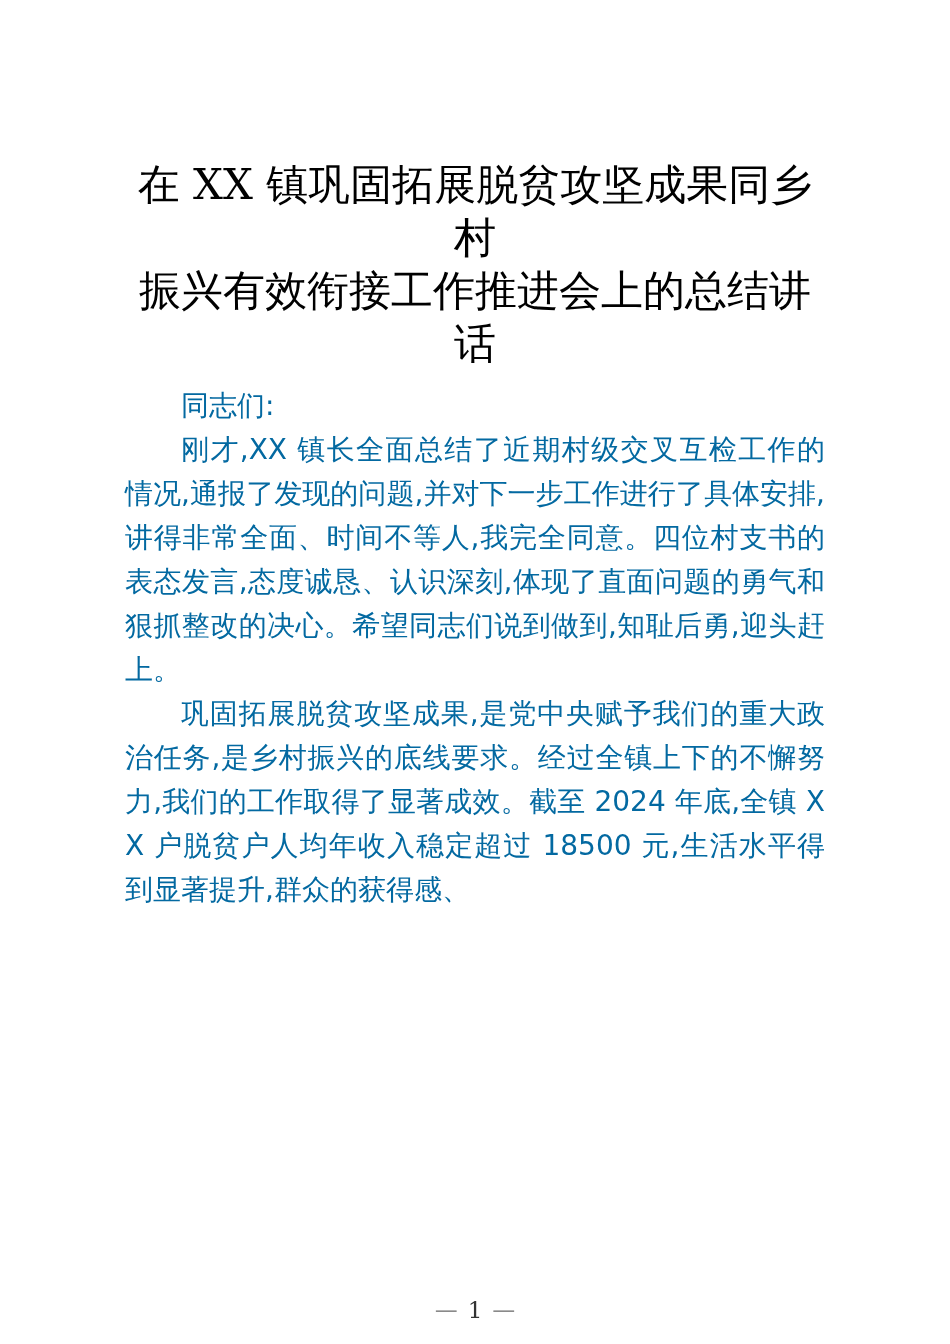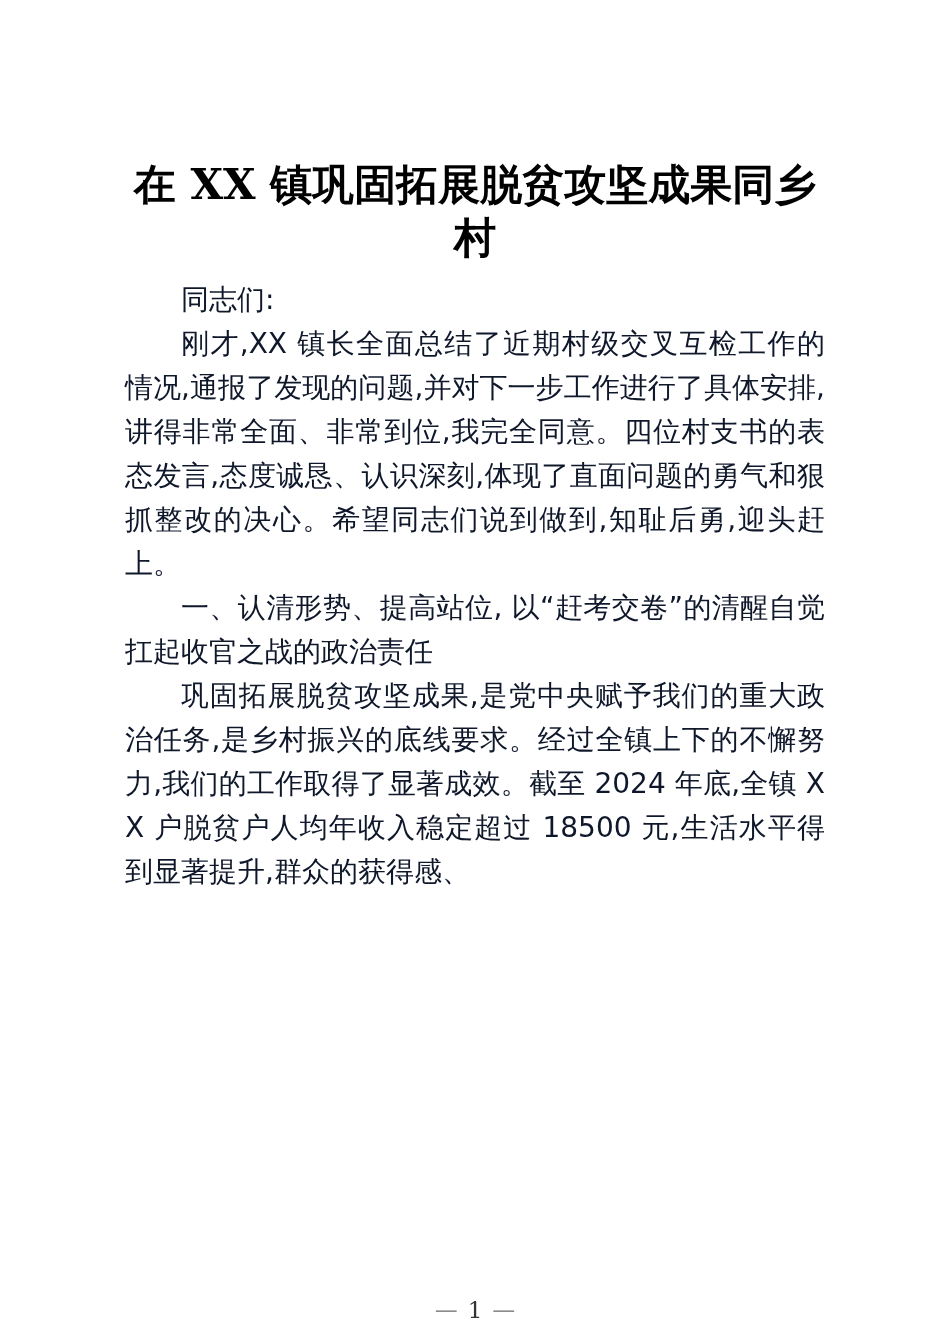--- a/index.html
+++ b/index.html
@@ -11,41 +11,41 @@
     position: relative;
     width: 950px;
     height: 1344px;
     background: #ffffff;
     overflow: hidden;
     color: #000000;
   }
   .title {
     margin: 158px 125px 0 125px;
     font-family: "DejaVu Serif", "Liberation Serif", serif;
-    font-weight: bold;
+    font-weight: normal;
     font-size: 42px;
     line-height: 53px;
     text-align: center;
     color: #000000;
   }
   .title-line { display: block; }
   .body-text {
     margin: 14px 125px 0 125px;
     width: 700px;
   }
   .body-text p {
     margin: 0;
     padding: 0;
     text-indent: 2em;
     font-family: "DejaVu Sans", "Liberation Sans", sans-serif;
     font-size: 28px;
     line-height: 44px;
     text-align: justify;
     text-justify: inter-ideograph;
-    color: #0f172a;
+    color: #0369a1;
     word-break: break-all;
   }
   .footer {
     position: absolute;
     bottom: 20px;
     left: 0;
     width: 100%;
     text-align: center;
     font-size: 23px;
     line-height: 26px;
@@ -60,26 +60,26 @@
     font-family: "DejaVu Serif", "Liberation Serif", serif;
   }
 </style>
 </head>
 <body>
 
 <div class="page">
 
   <h1 class="title">
     <span class="title-line">在 XX 镇巩固拓展脱贫攻坚成果同乡村</span>
+    <span class="title-line">振兴有效衔接工作推进会上的总结讲话</span>
   </h1>
 
   <div class="body-text">
     <p>同志们:</p>
-    <p>刚才,XX 镇长全面总结了近期村级交叉互检工作的情况,通报了发现的问题,并对下一步工作进行了具体安排,讲得非常全面、非常到位,我完全同意。四位村支书的表态发言,态度诚恳、认识深刻,体现了直面问题的勇气和狠抓整改的决心。希望同志们说到做到,知耻后勇,迎头赶上。</p>
-    <p>一、认清形势、提高站位, 以“赶考交卷”的清醒自觉扛起收官之战的政治责任</p>
+    <p>刚才,XX 镇长全面总结了近期村级交叉互检工作的情况,通报了发现的问题,并对下一步工作进行了具体安排,讲得非常全面、时间不等人,我完全同意。四位村支书的表态发言,态度诚恳、认识深刻,体现了直面问题的勇气和狠抓整改的决心。希望同志们说到做到,知耻后勇,迎头赶上。</p>
     <p>巩固拓展脱贫攻坚成果,是党中央赋予我们的重大政治任务,是乡村振兴的底线要求。经过全镇上下的不懈努力,我们的工作取得了显著成效。截至 2024 年底,全镇 XX 户脱贫户人均年收入稳定超过 18500 元,生活水平得到显著提升,群众的获得感、</p>
   </div>
 
   <div class="footer">
     <span class="dash">—</span><span class="num">1</span><span class="dash">—</span>
   </div>
 
 </div>
 
 </body></html>

